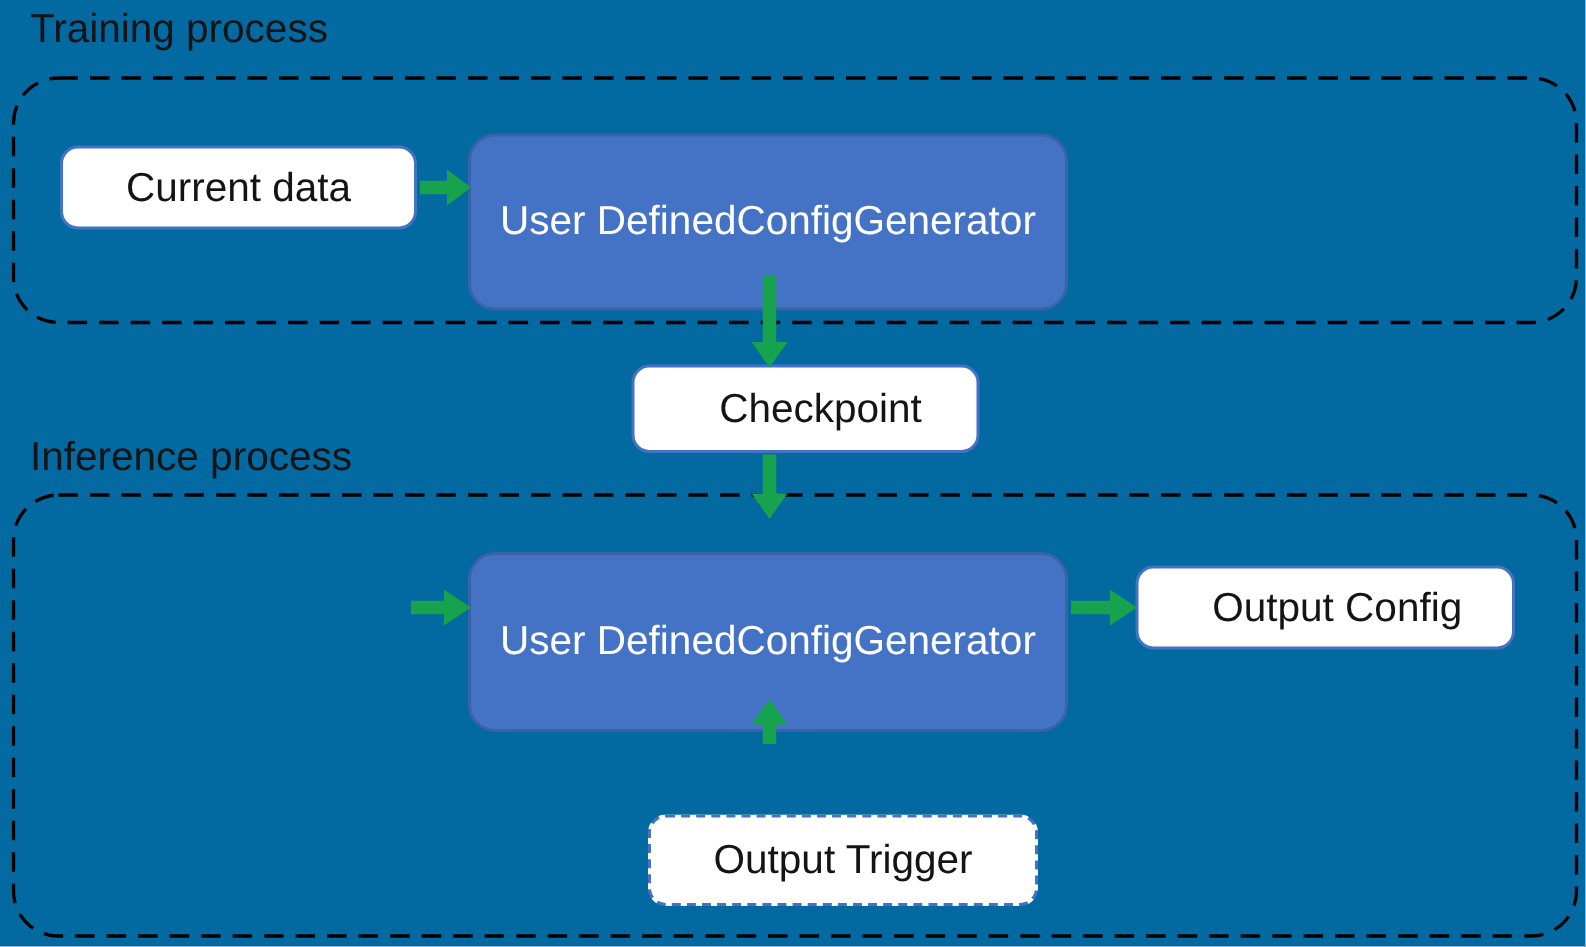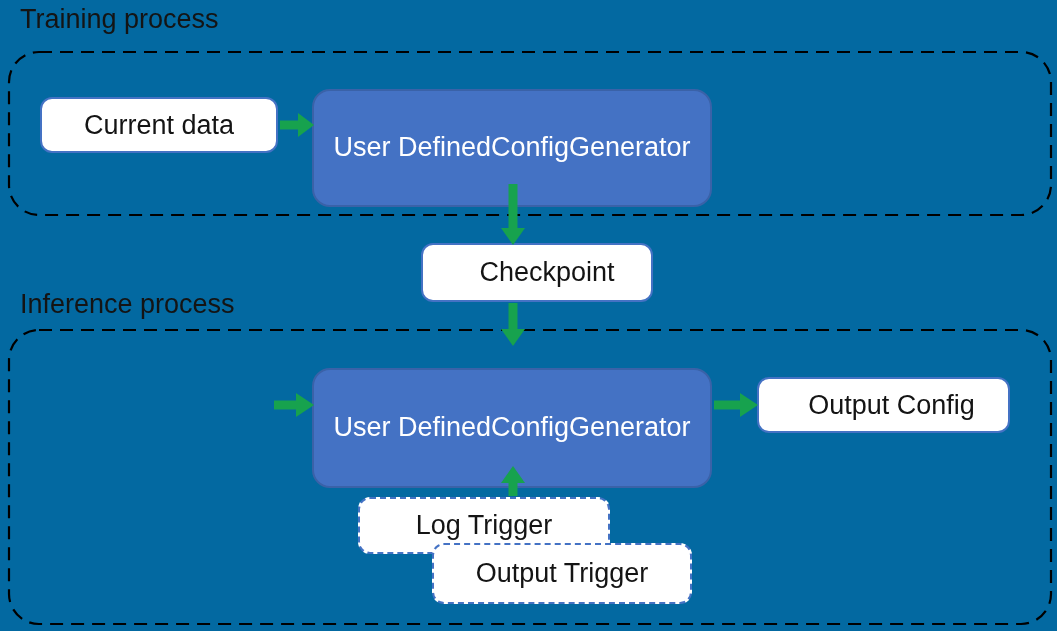--- a/index.html
+++ b/index.html
@@ -108,21 +108,20 @@
   <div class="node white-box" id="box-checkpoint">Checkpoint</div>
 
 
   <div class="node blue-box" id="box-generator-infer">
     <span>User Defined</span>
     <span>ConfigGenerator</span>
   </div>
 
   <div class="node white-box" id="box-output-config">Output Config</div>
 
-  <div class="node trigger-box" id="box-log-trigger">Log Trigger</div>
 
   <div class="node trigger-box" id="box-clock-trigger">Output Trigger</div>
 
   <svg id="overlay" viewBox="0 0 1057 631" xmlns="http://www.w3.org/2000/svg">
 
     <rect class="process-outline" x="9" y="52" width="1042" height="163" rx="30" ry="30"></rect>
     <rect class="process-outline" x="9" y="330" width="1042" height="294" rx="30" ry="30"></rect>
 
     <g>
       <line class="arrow-shaft" x1="280" y1="125" x2="299" y2="125"></line>

